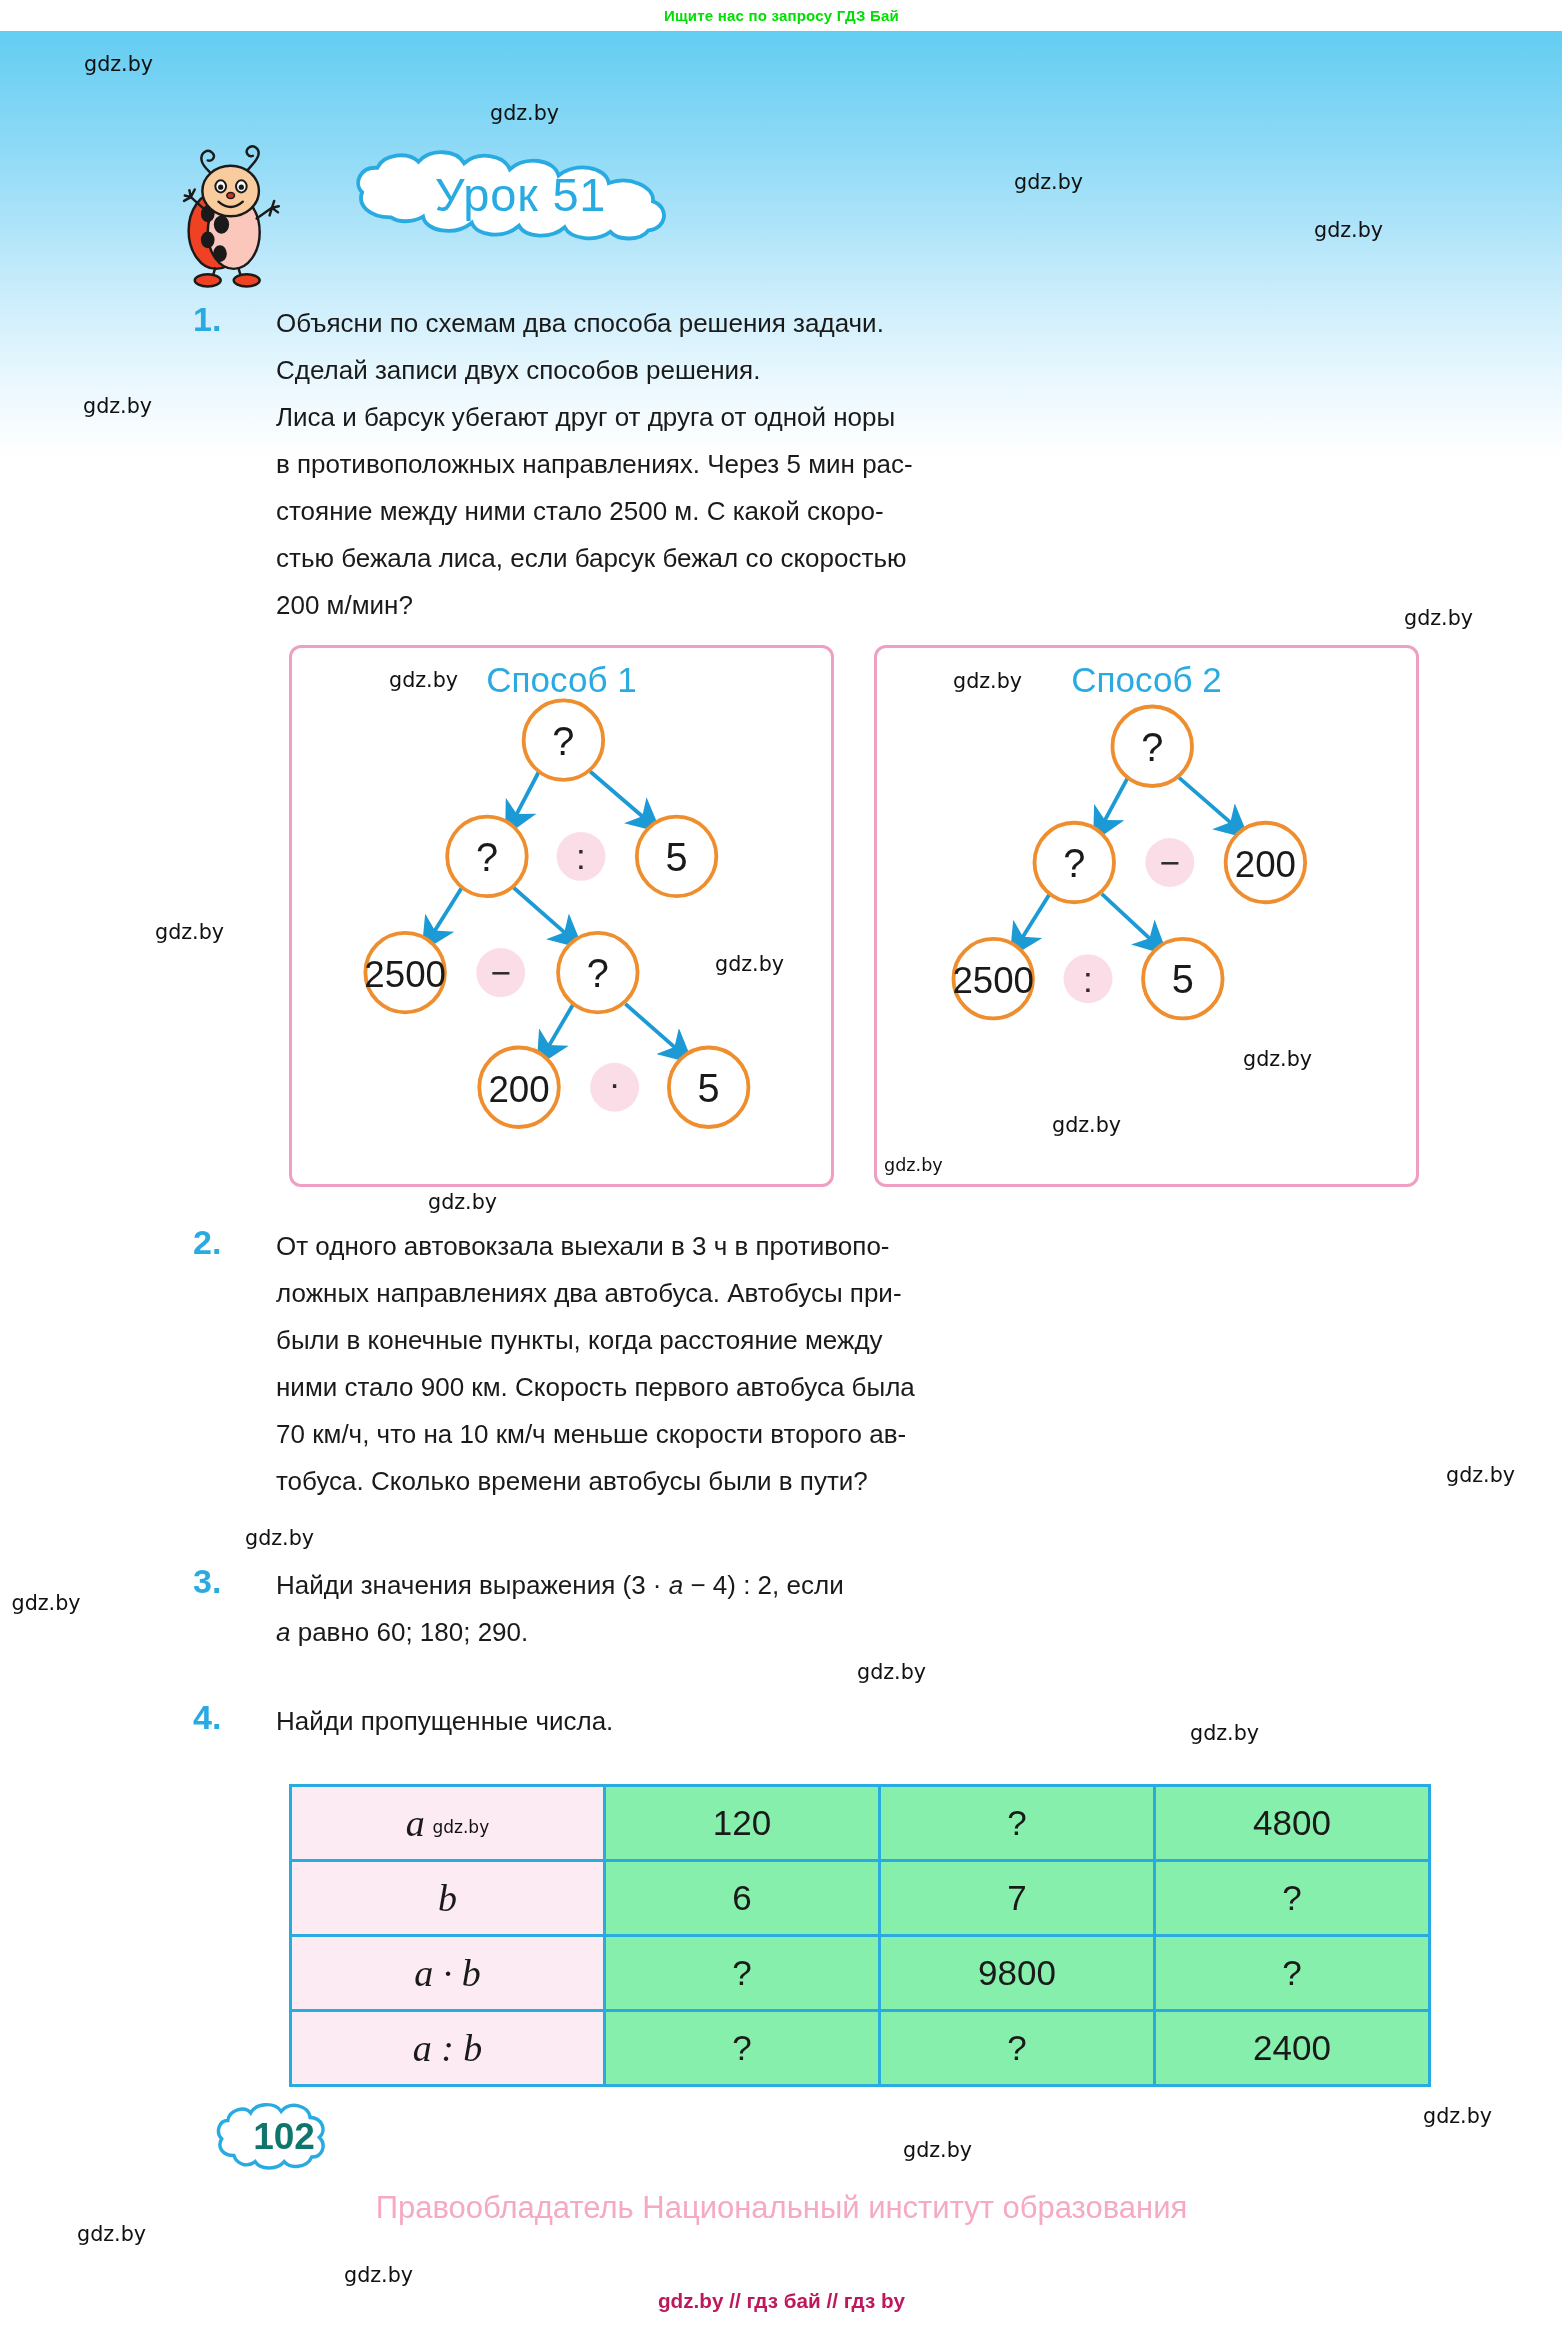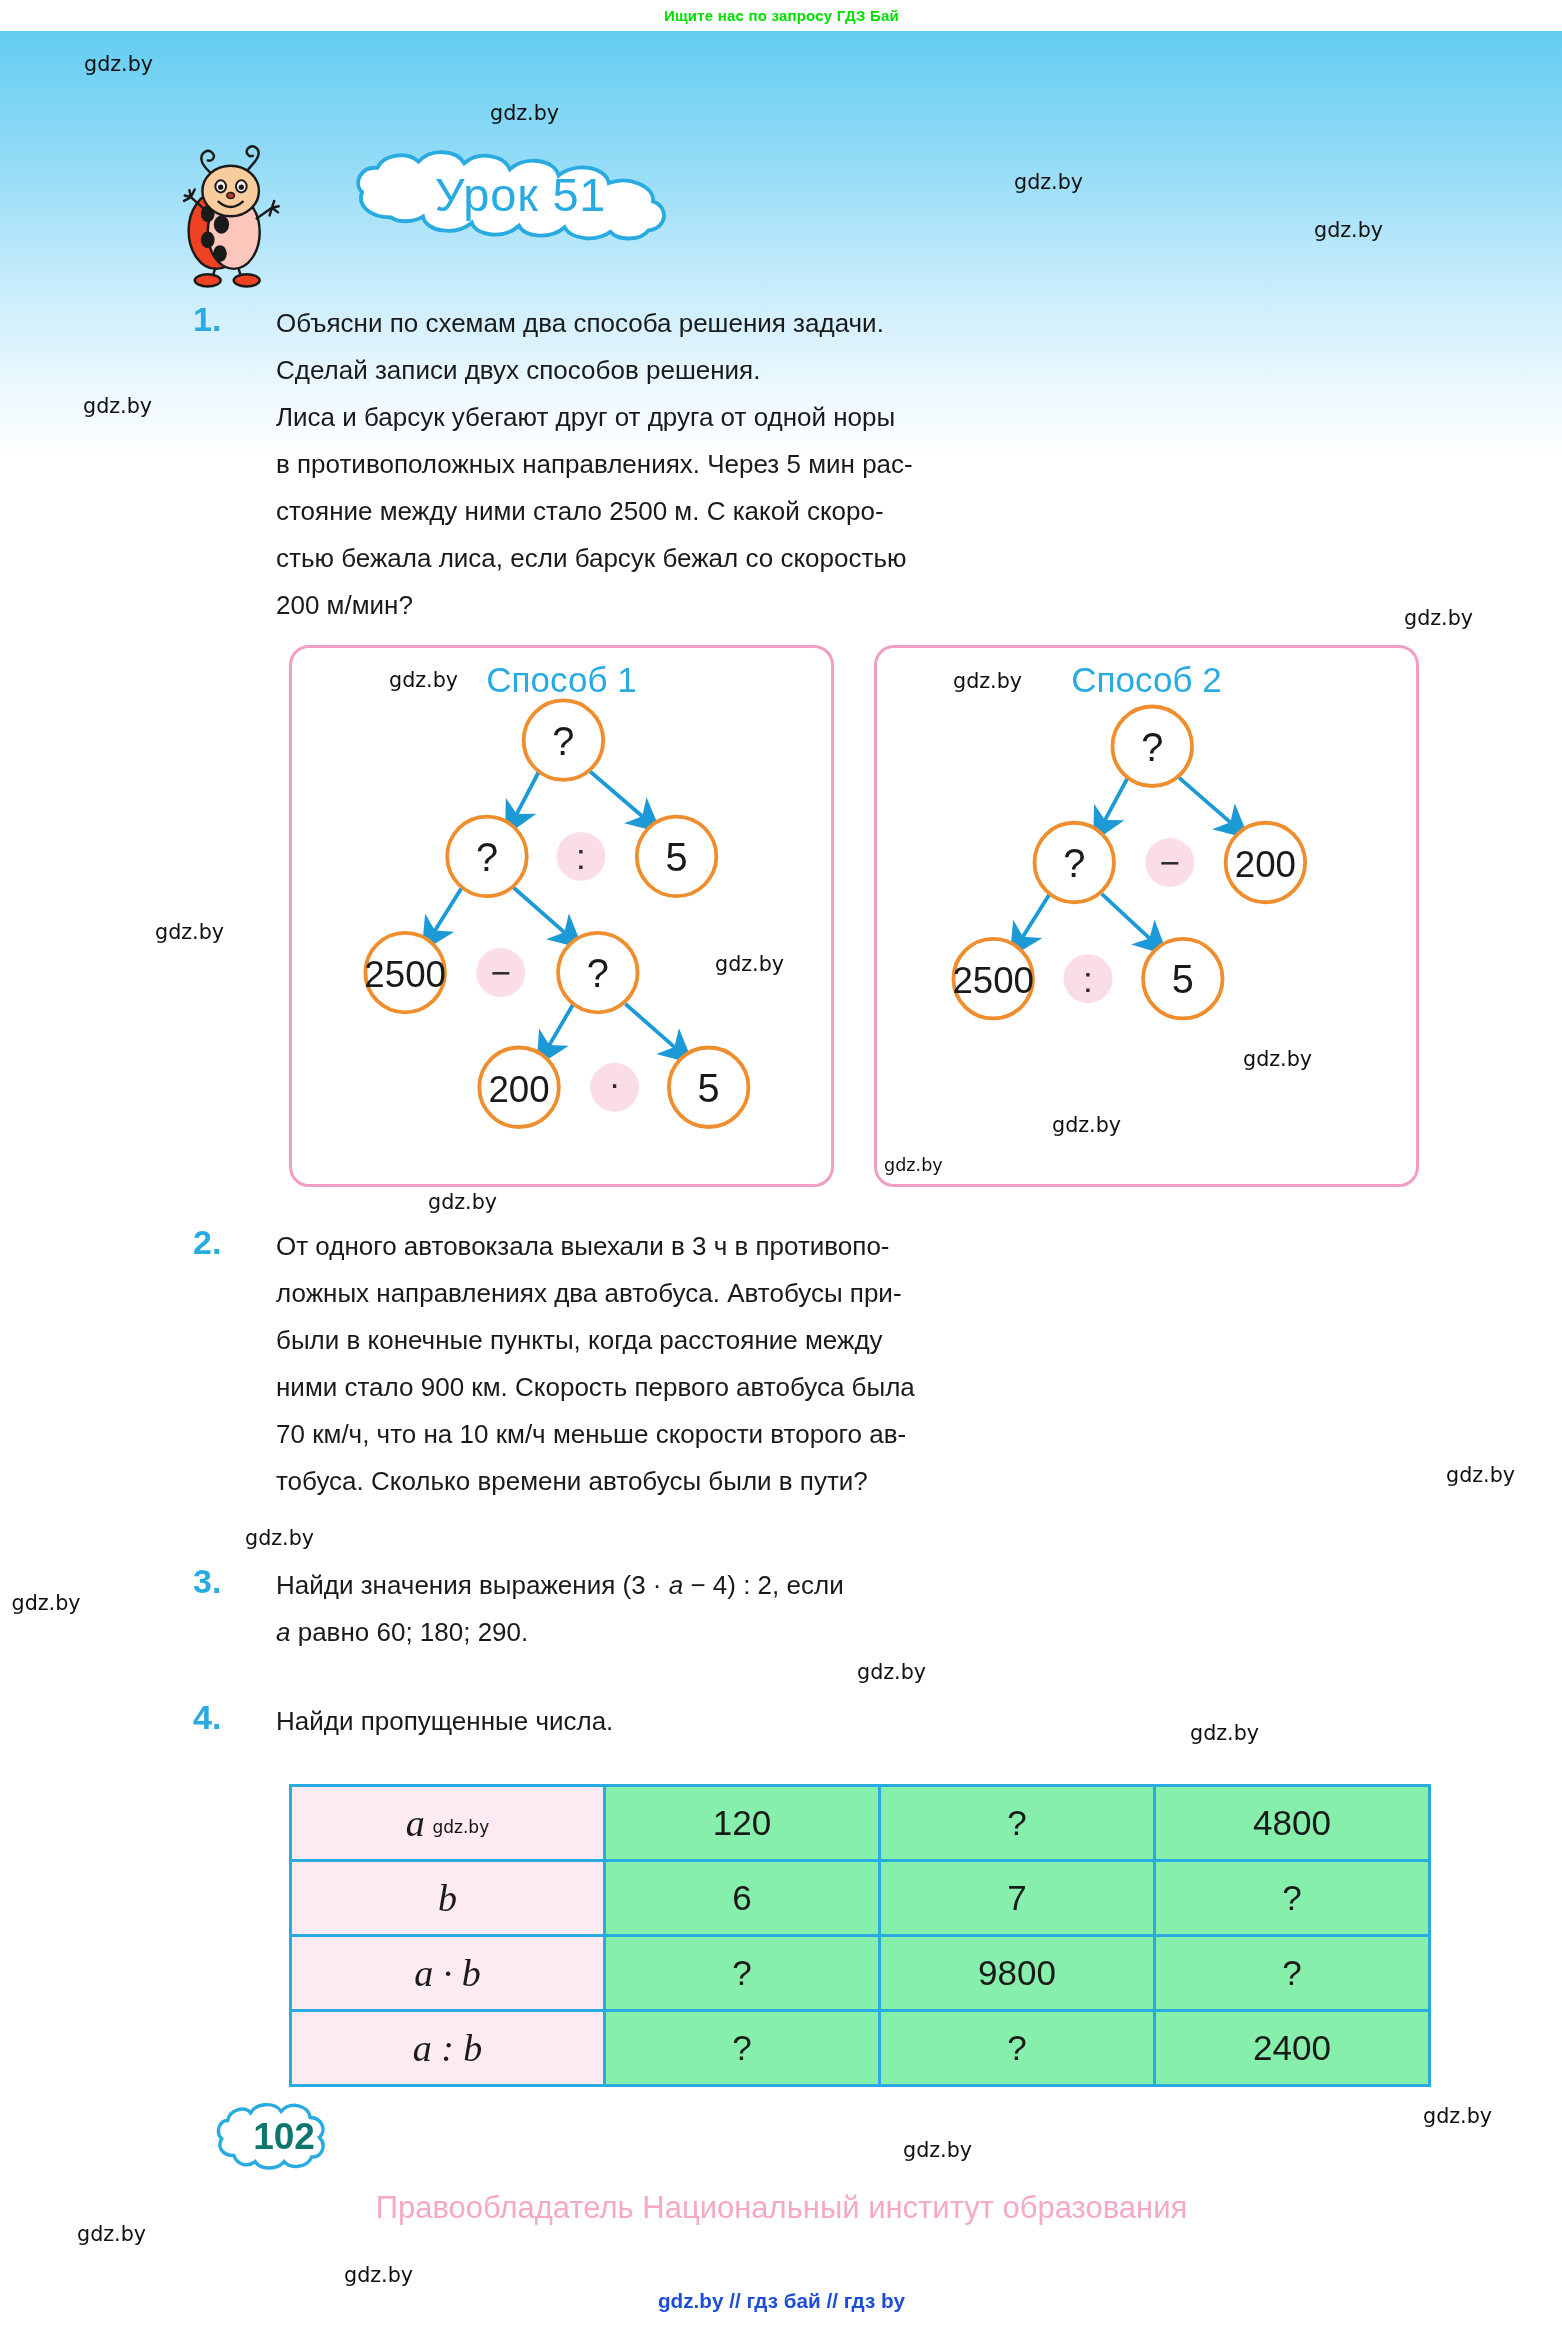--- a/index.html
+++ b/index.html
@@ -92,21 +92,21 @@
     color: #1a1a1a;
     font-size: 26px;
     line-height: 47px;
     font-family: "Liberation Sans", sans-serif;
   }
   .task .body .ln { display: block; white-space: nowrap; }
   
   .scheme-box {
     position: absolute;
     border: 3.1px solid #EE9FC3;
-    border-radius: 20px;
+    border-radius: 12px;
     background: #ffffff;
     z-index: 5;
   }
   .scheme-title {
     position: absolute;
     width: 100%;
     text-align: center;
     top: 12.2px;
     color: #29ABE2;
     font-size: 35px;
@@ -168,21 +168,21 @@
     font-size: 31px;
     z-index: 5;
     font-family: "Liberation Sans", sans-serif;
   }
   
   .bottom-links {
     position: absolute;
     left: 0; top: 2289px;
     width: 1563px;
     text-align: center;
-    color: #1d4ed8;
+    color: #be185d;
     font-size: 20.7px;
     font-weight: bold;
     z-index: 40;
   }
 </style>
 </head>
 <body>
 
 <div id="page">
 

